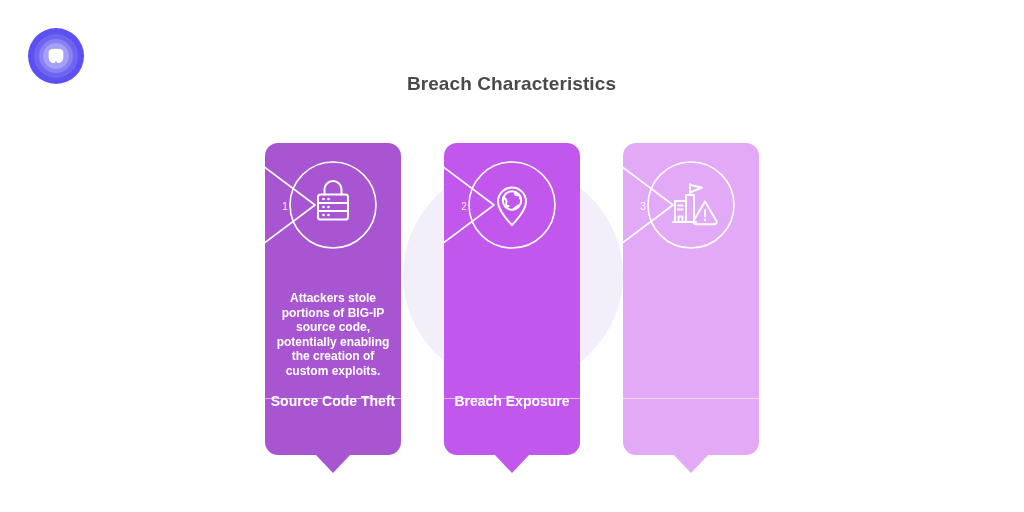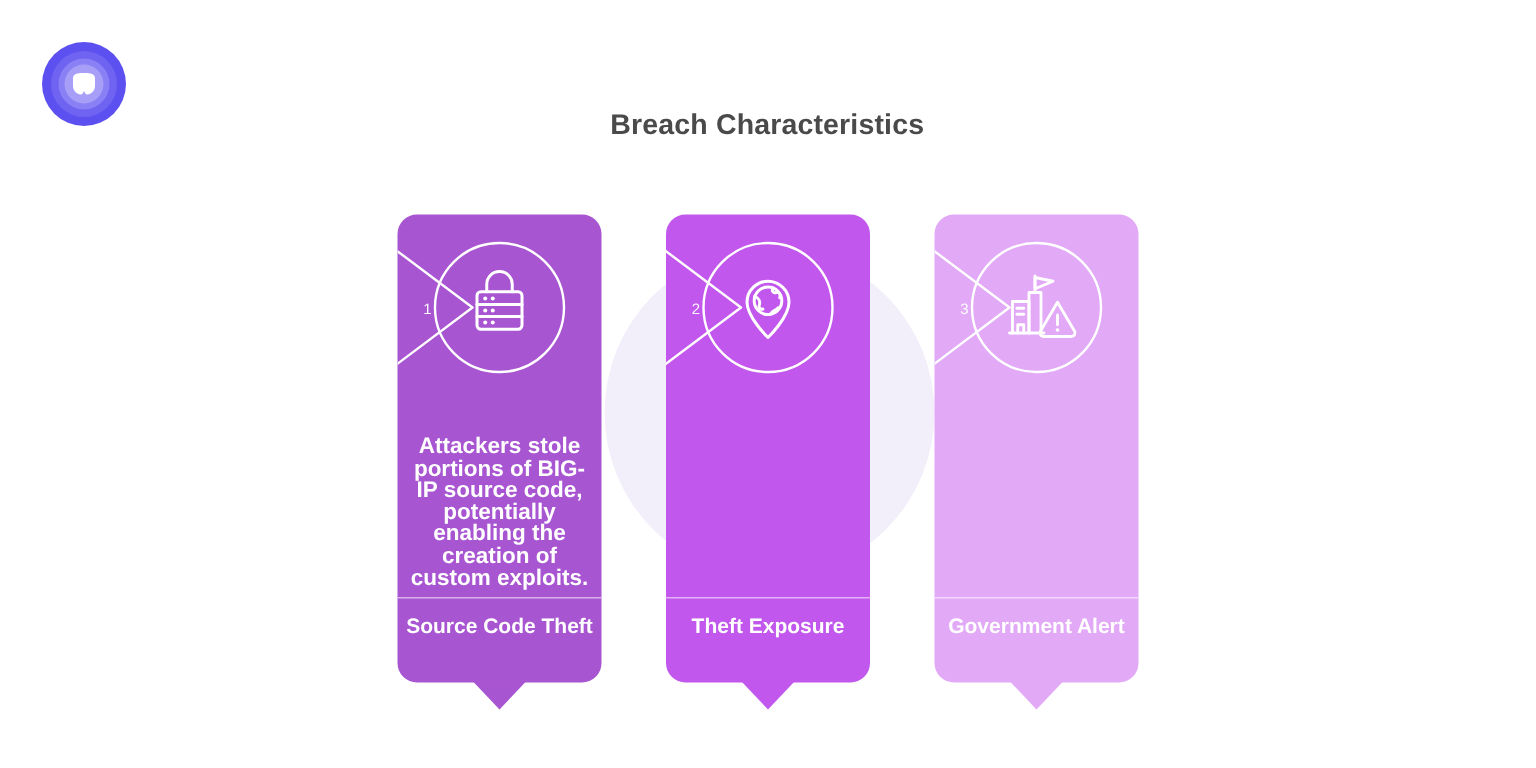--- a/index.html
+++ b/index.html
@@ -150,37 +150,37 @@
   }
 
   
   .card-text {
     position: absolute;
     left: 7px;
     right: 7px;
     top: 148px;
     text-align: center;
     color: #ffffff;
-    font-size: 15px;
+    font-size: 12px;
     font-weight: bold;
     line-height: 14.6px;
   }
   .divider {
     position: absolute;
     left: 0;
     right: 0;
     top: 255px;
     height: 1px;
     background: rgba(255,255,255,0.55);
   }
   .card-title {
     position: absolute;
     left: 4px;
     right: 4px;
-    top: 265px;
+    top: 249px;
     text-align: center;
     color: #ffffff;
     font-size: 14px;
     font-weight: bold;
     line-height: 19px;
   }
 </style>
 </head>
 <body style="background: rgb(255, 255, 255);">
 
@@ -250,21 +250,21 @@
             <path d="M68 82 C68 82 54 68.5 54 58.5 A14 14 0 0 1 82 58.5 C82 68.5 68 82 68 82 Z"></path>
             <circle cx="68" cy="57.5" r="9.2"></circle>
             <path d="M59.2 54.5 C62 55.8 63 58.2 62.2 60.4 C61.6 62.2 63.2 63.6 64.6 63.0"></path>
             <path d="M71.2 49.0 C70.2 51.4 72.0 52.6 73.6 52.0 C75.4 51.4 76.8 53.4 75.8 55.4"></path>
             <path d="M69.6 66.4 C70.8 64.4 73.2 64.0 74.6 62.2"></path>
           </g>
         </svg>
         <div class="num-label">2</div>
       </div>
       <div class="divider"></div>
-      <div class="card-title">Theft Exposure</div>
+      <div class="card-title">Breach Exposure</div>
     </div>
   </div>
 
   <div class="card card-3">
     <div class="card-pointer" style="border-top-color: rgb(226, 169, 247);"></div>
     <div class="card-body" style="background: rgb(226, 169, 247);">
       <div class="icon-area">
         <svg width="136" height="125" viewBox="0 0 136 125">
           <g fill="none" stroke="#ffffff" stroke-width="1.6">
             <path d="M-6 20 L50 62 L-6 104" stroke-linejoin="round"></path>
@@ -284,17 +284,16 @@
             <line x1="50" y1="79" x2="73" y2="79"></line>
 
             <path d="M82 58.5 L93.5 78 A2.4 2.4 0 0 1 91.5 81.3 L72.5 81.3 A2.4 2.4 0 0 1 70.5 78 L82 58.5 Z"></path>
             <line x1="82" y1="67" x2="82" y2="73.5"></line>
           </g>
           <circle cx="82" cy="77" r="1.2" fill="#ffffff"></circle>
         </svg>
         <div class="num-label">3</div>
       </div>
       <div class="divider"></div>
-      <div class="card-title">Government Alert</div>
     </div>
   </div>
 
 </div>
 
 </body></html>

